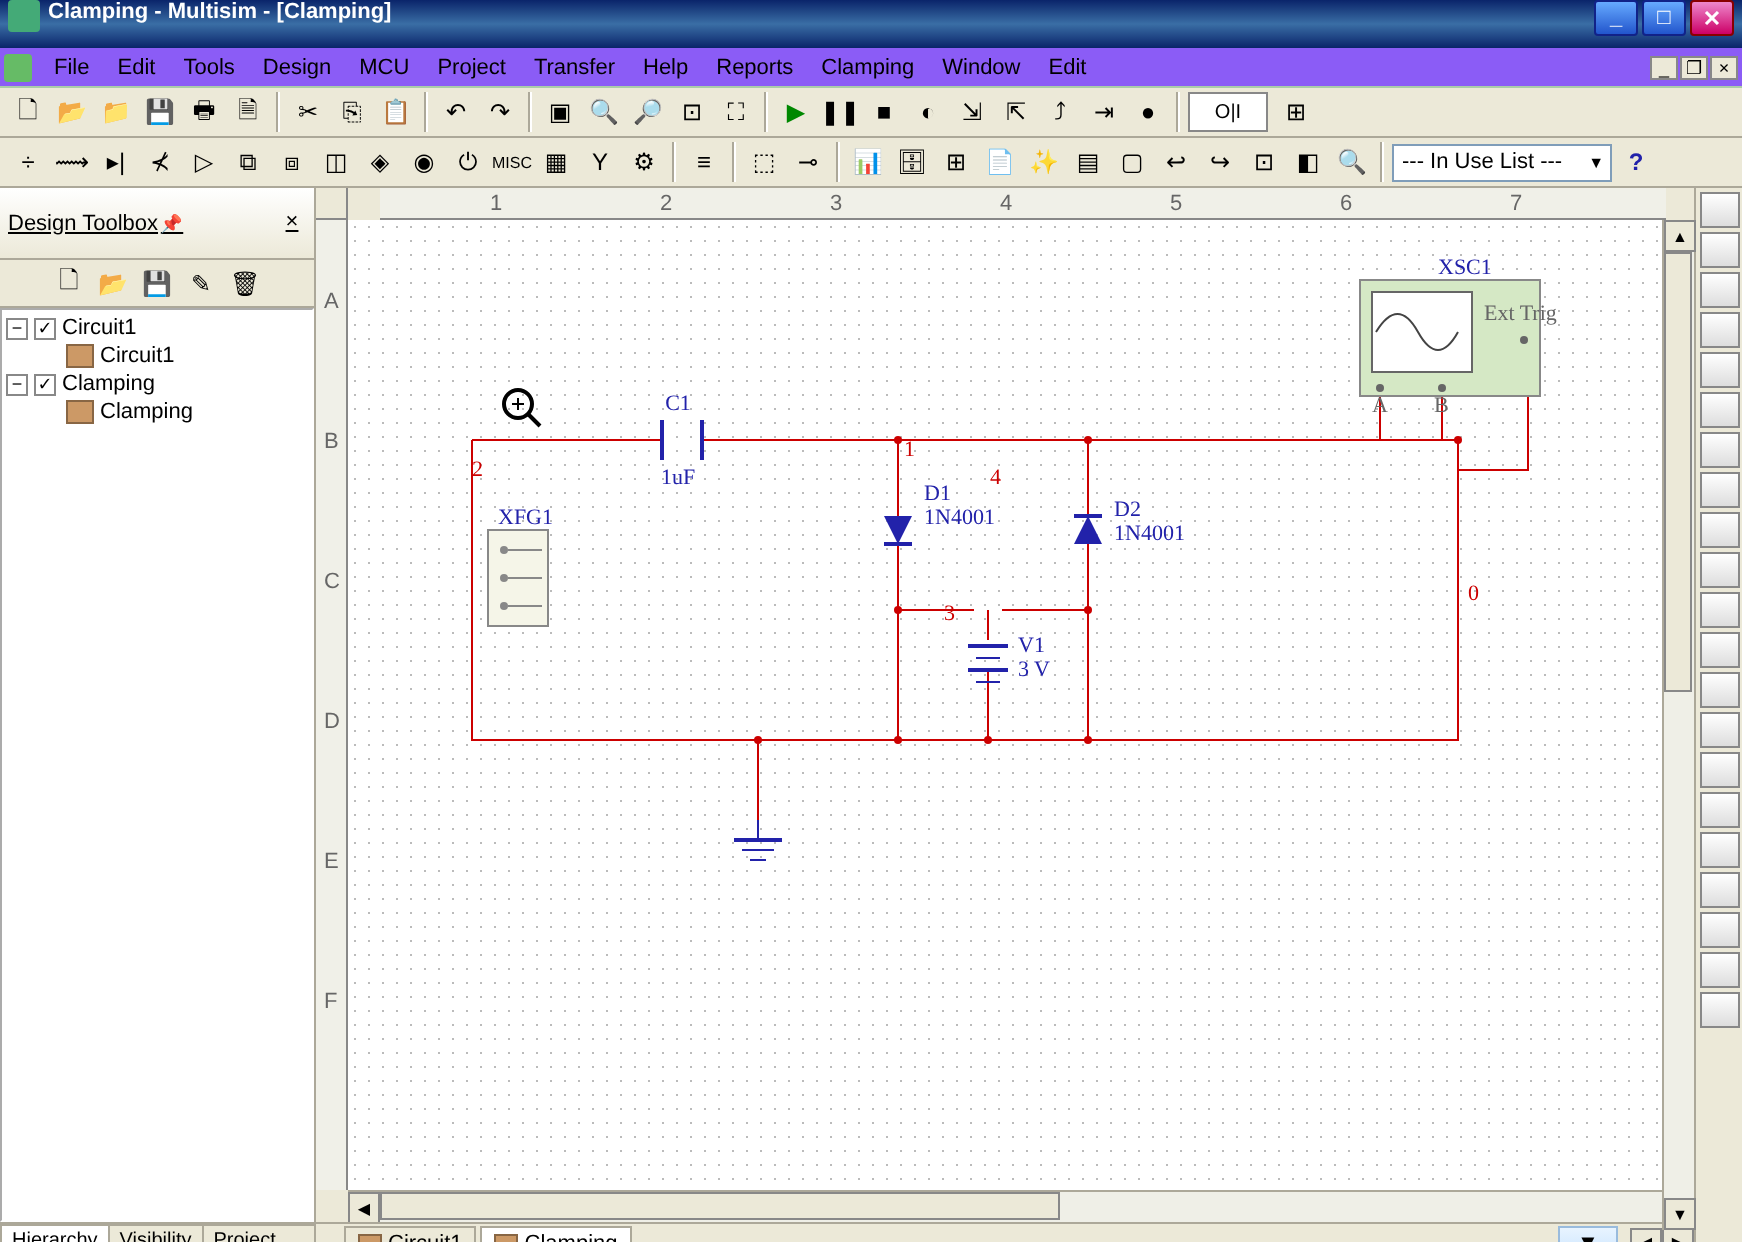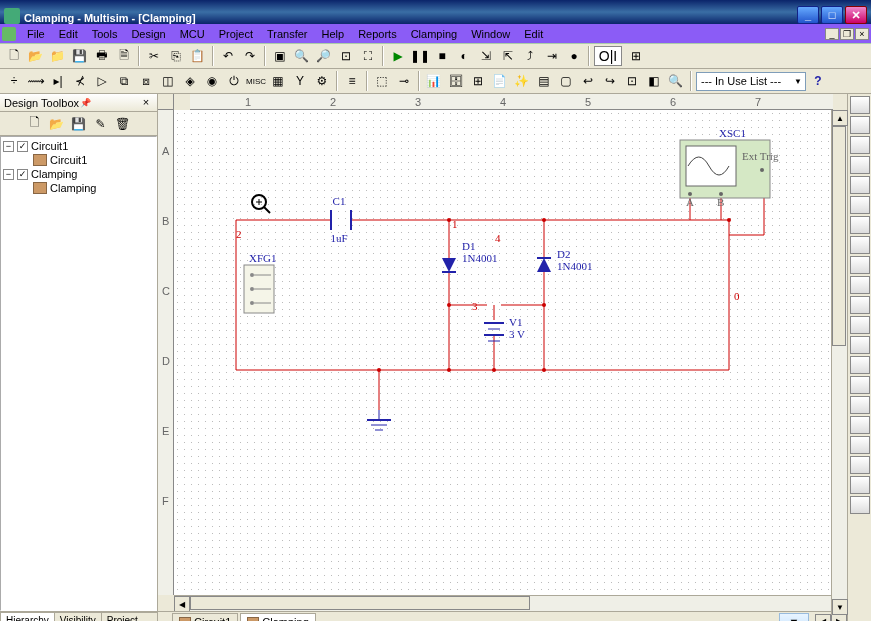--- a/index.html
+++ b/index.html
@@ -1,18 +1,18 @@
 <!DOCTYPE html>
 <html><head>
 <meta charset="utf-8">
 <style>
 * { box-sizing: border-box; margin: 0; padding: 0; font-family: Tahoma, sans-serif; font-size: 11px; }
 body { background: #ece9d8; width: 871px; height: 621px; overflow: hidden; position: relative; }
 
-.titlebar { height: 24px; background: linear-gradient(to bottom, #0a246a, #3a6ea5 50%, #0a246a); display: flex; align-items: flex-end; padding: 0 4px; color: white; }
+.titlebar { height: 24px; background: linear-gradient(to bottom, #0a246a, #3a6ea5 50%, #0a246a); display: flex; align-items: flex-start; padding: 0 4px; color: white; }
 .titlebar .icon { width: 16px; height: 16px; background: #4a7; margin-right: 4px; border-radius: 2px; }
 .titlebar .title { flex: 1; font-weight: bold; }
 .winbtns { display: flex; gap: 2px; }
 .winbtn { width: 22px; height: 18px; background: linear-gradient(#e8c,#c06); border: 1px solid #800; border-radius: 2px; display: flex; align-items: center; justify-content: center; color: white; font-weight: bold; cursor: pointer; }
 .winbtn.min, .winbtn.max { background: linear-gradient(#6af,#25c); border-color: #128; }
 
 .menubar { height: 20px; background: #8b5cf6; display: flex; align-items: center; padding: 0 2px; border-bottom: 1px solid #aca; position: relative; }
 .menubar .mi { padding: 2px 7px; cursor: pointer; }
 .menubar .doc-icon { width: 14px; height: 14px; background: #6b6; margin-right: 4px; border-radius: 2px; }
 .doc-winbtns { position: absolute; right: 2px; display: flex; gap: 1px; }
@@ -20,21 +20,21 @@
 
 .toolbar { height: 25px; background: #ece9d8; border-bottom: 1px solid #aca899; display: flex; align-items: center; padding: 0 4px; gap: 2px; }
 .tbtn { width: 20px; height: 20px; border: 1px solid transparent; display: flex; align-items: center; justify-content: center; cursor: pointer; font-size: 12px; }
 .tsep { width: 2px; height: 20px; border-left: 1px solid #aca899; border-right: 1px solid #fff; margin: 0 2px; }
 .dropdown { height: 19px; border: 1px solid #7f9db9; background: white; padding: 0 18px 0 4px; font-size: 11px; position: relative; cursor: pointer; min-width: 110px; display:flex; align-items:center;}
 .dropdown::after { content: '▼'; position: absolute; right: 3px; font-size: 8px; }
 
 .main { display: flex; height: 537px; }
 
 .sidebar { width: 158px; border-right: 1px solid #aca899; display: flex; flex-direction: column; background: #ece9d8; }
-.sbhead { height: 18px; background: linear-gradient(#fff,#ece9d8); border-bottom: 1px solid #aca899; display: flex; align-items: center; padding: 0 4px; font-size: 11px; }
+.sbhead { height: 36px; background: linear-gradient(#fff,#ece9d8); border-bottom: 1px solid #aca899; display: flex; align-items: center; padding: 0 4px; font-size: 11px; text-decoration: underline; }
 .sbhead .x { margin-left: auto; width: 14px; height: 14px; cursor: pointer; text-align: center; }
 .sbhead .pin { width: 14px; cursor:pointer; text-align:center; font-size:9px;}
 .sbtool { height: 24px; background: #ece9d8; display: flex; align-items: center; justify-content: center; gap: 2px; border-bottom: 1px solid #aca899; }
 .tree { flex: 1; background: white; border: 1px inset #fff; overflow: auto; padding: 2px; }
 .tnode { display: flex; align-items: center; padding: 1px 0; cursor: pointer; }
 .tnode .exp { width: 11px; height: 11px; border: 1px solid #888; background: white; text-align: center; line-height: 9px; font-size: 9px; margin-right: 3px; }
 .tnode .chk { width: 11px; height: 11px; border: 1px solid #888; margin-right: 3px; text-align: center; font-size: 9px; line-height: 9px; }
 .tnode .ticon { width: 14px; height: 12px; background: #c96; margin-right: 3px; border: 1px solid #864; }
 .tnode.lv1 { padding-left: 16px; }
 .sbtabs { height: 20px; display: flex; border-top: 1px solid #aca899; background: #ece9d8; }
@@ -124,21 +124,21 @@
   <div class="tbtn" style="color:#080">▶</div>
   <div class="tbtn">❚❚</div>
   <div class="tbtn">■</div>
   <div class="tbtn">◐</div>
   <div class="tbtn">⇲</div>
   <div class="tbtn">⇱</div>
   <div class="tbtn">⤴</div>
   <div class="tbtn">⇥</div>
   <div class="tbtn">●</div>
   <div class="tsep"></div>
-  <div class="tbtn" style="width:28px;border:1px solid #888;background:#fff;font-size:14px">O|I</div>
+  <div class="tbtn" style="width:40px;border:1px solid #888;background:#fff;font-size:10px">O|I</div>
   <div class="tbtn" style="width:24px">⊞</div>
 </div>
 
 <div class="toolbar">
   <div class="tbtn">÷</div>
   <div class="tbtn">⟿</div>
   <div class="tbtn">▸|</div>
   <div class="tbtn">⊀</div>
   <div class="tbtn">▷</div>
   <div class="tbtn">⧉</div>

